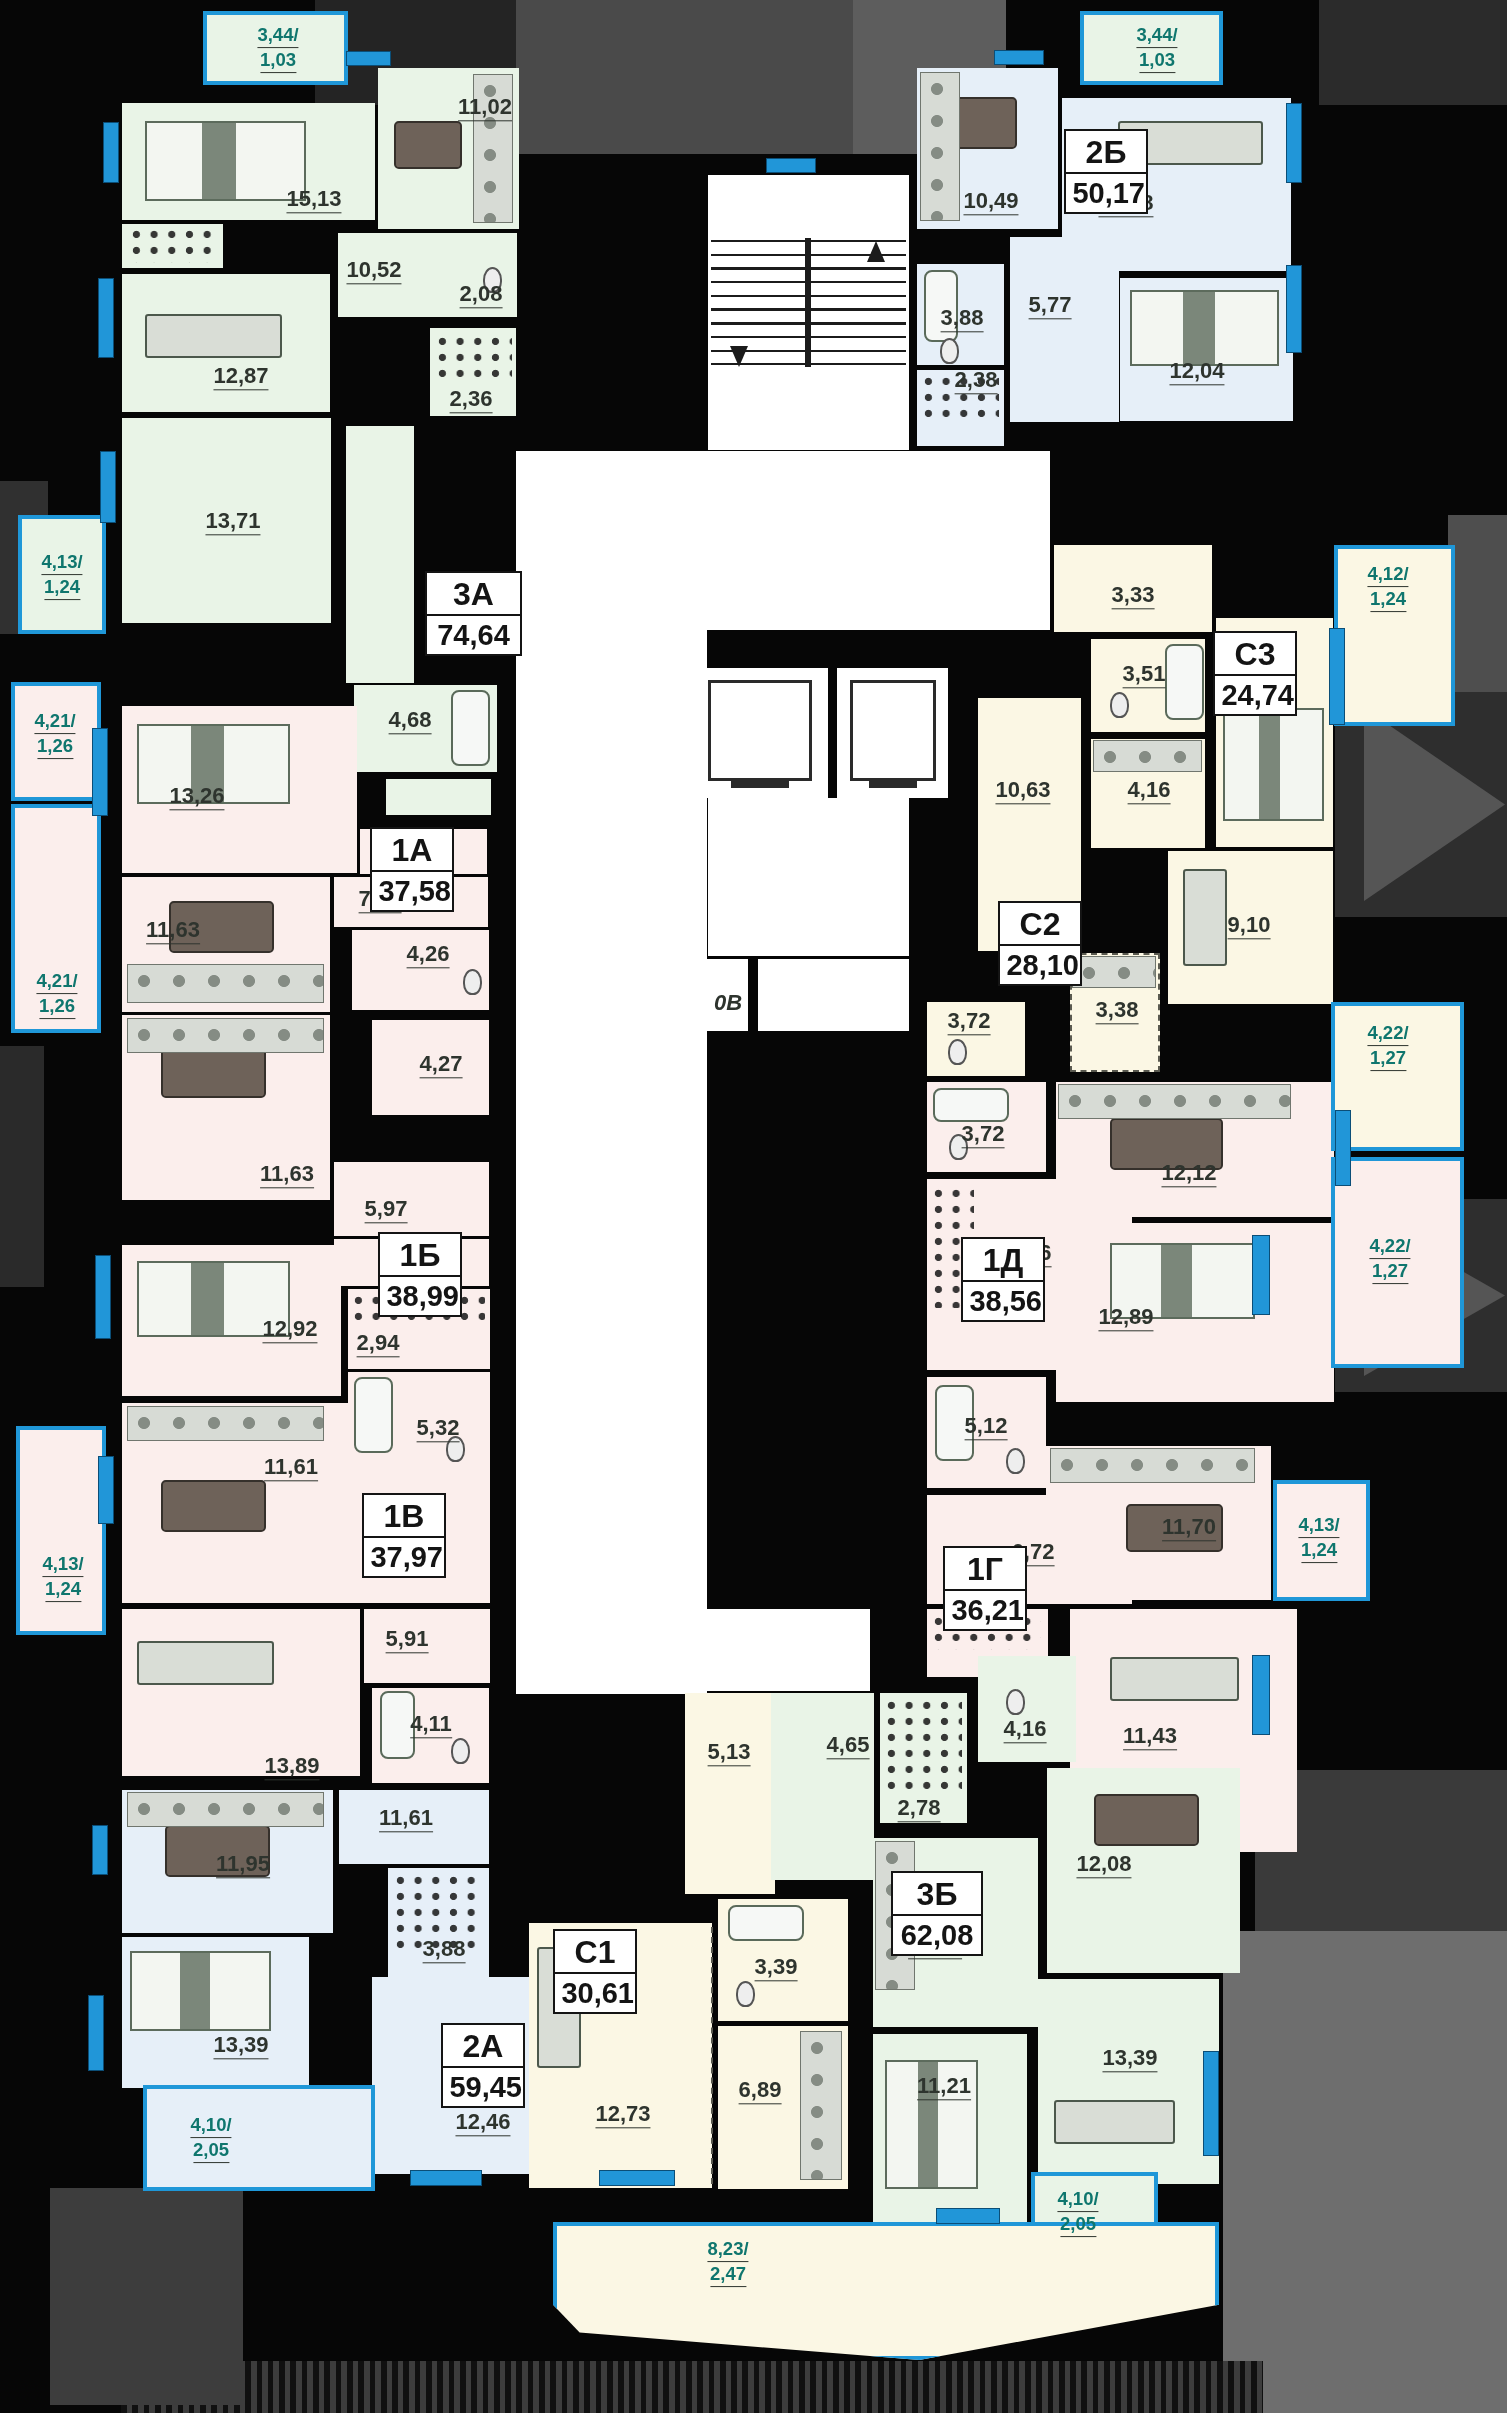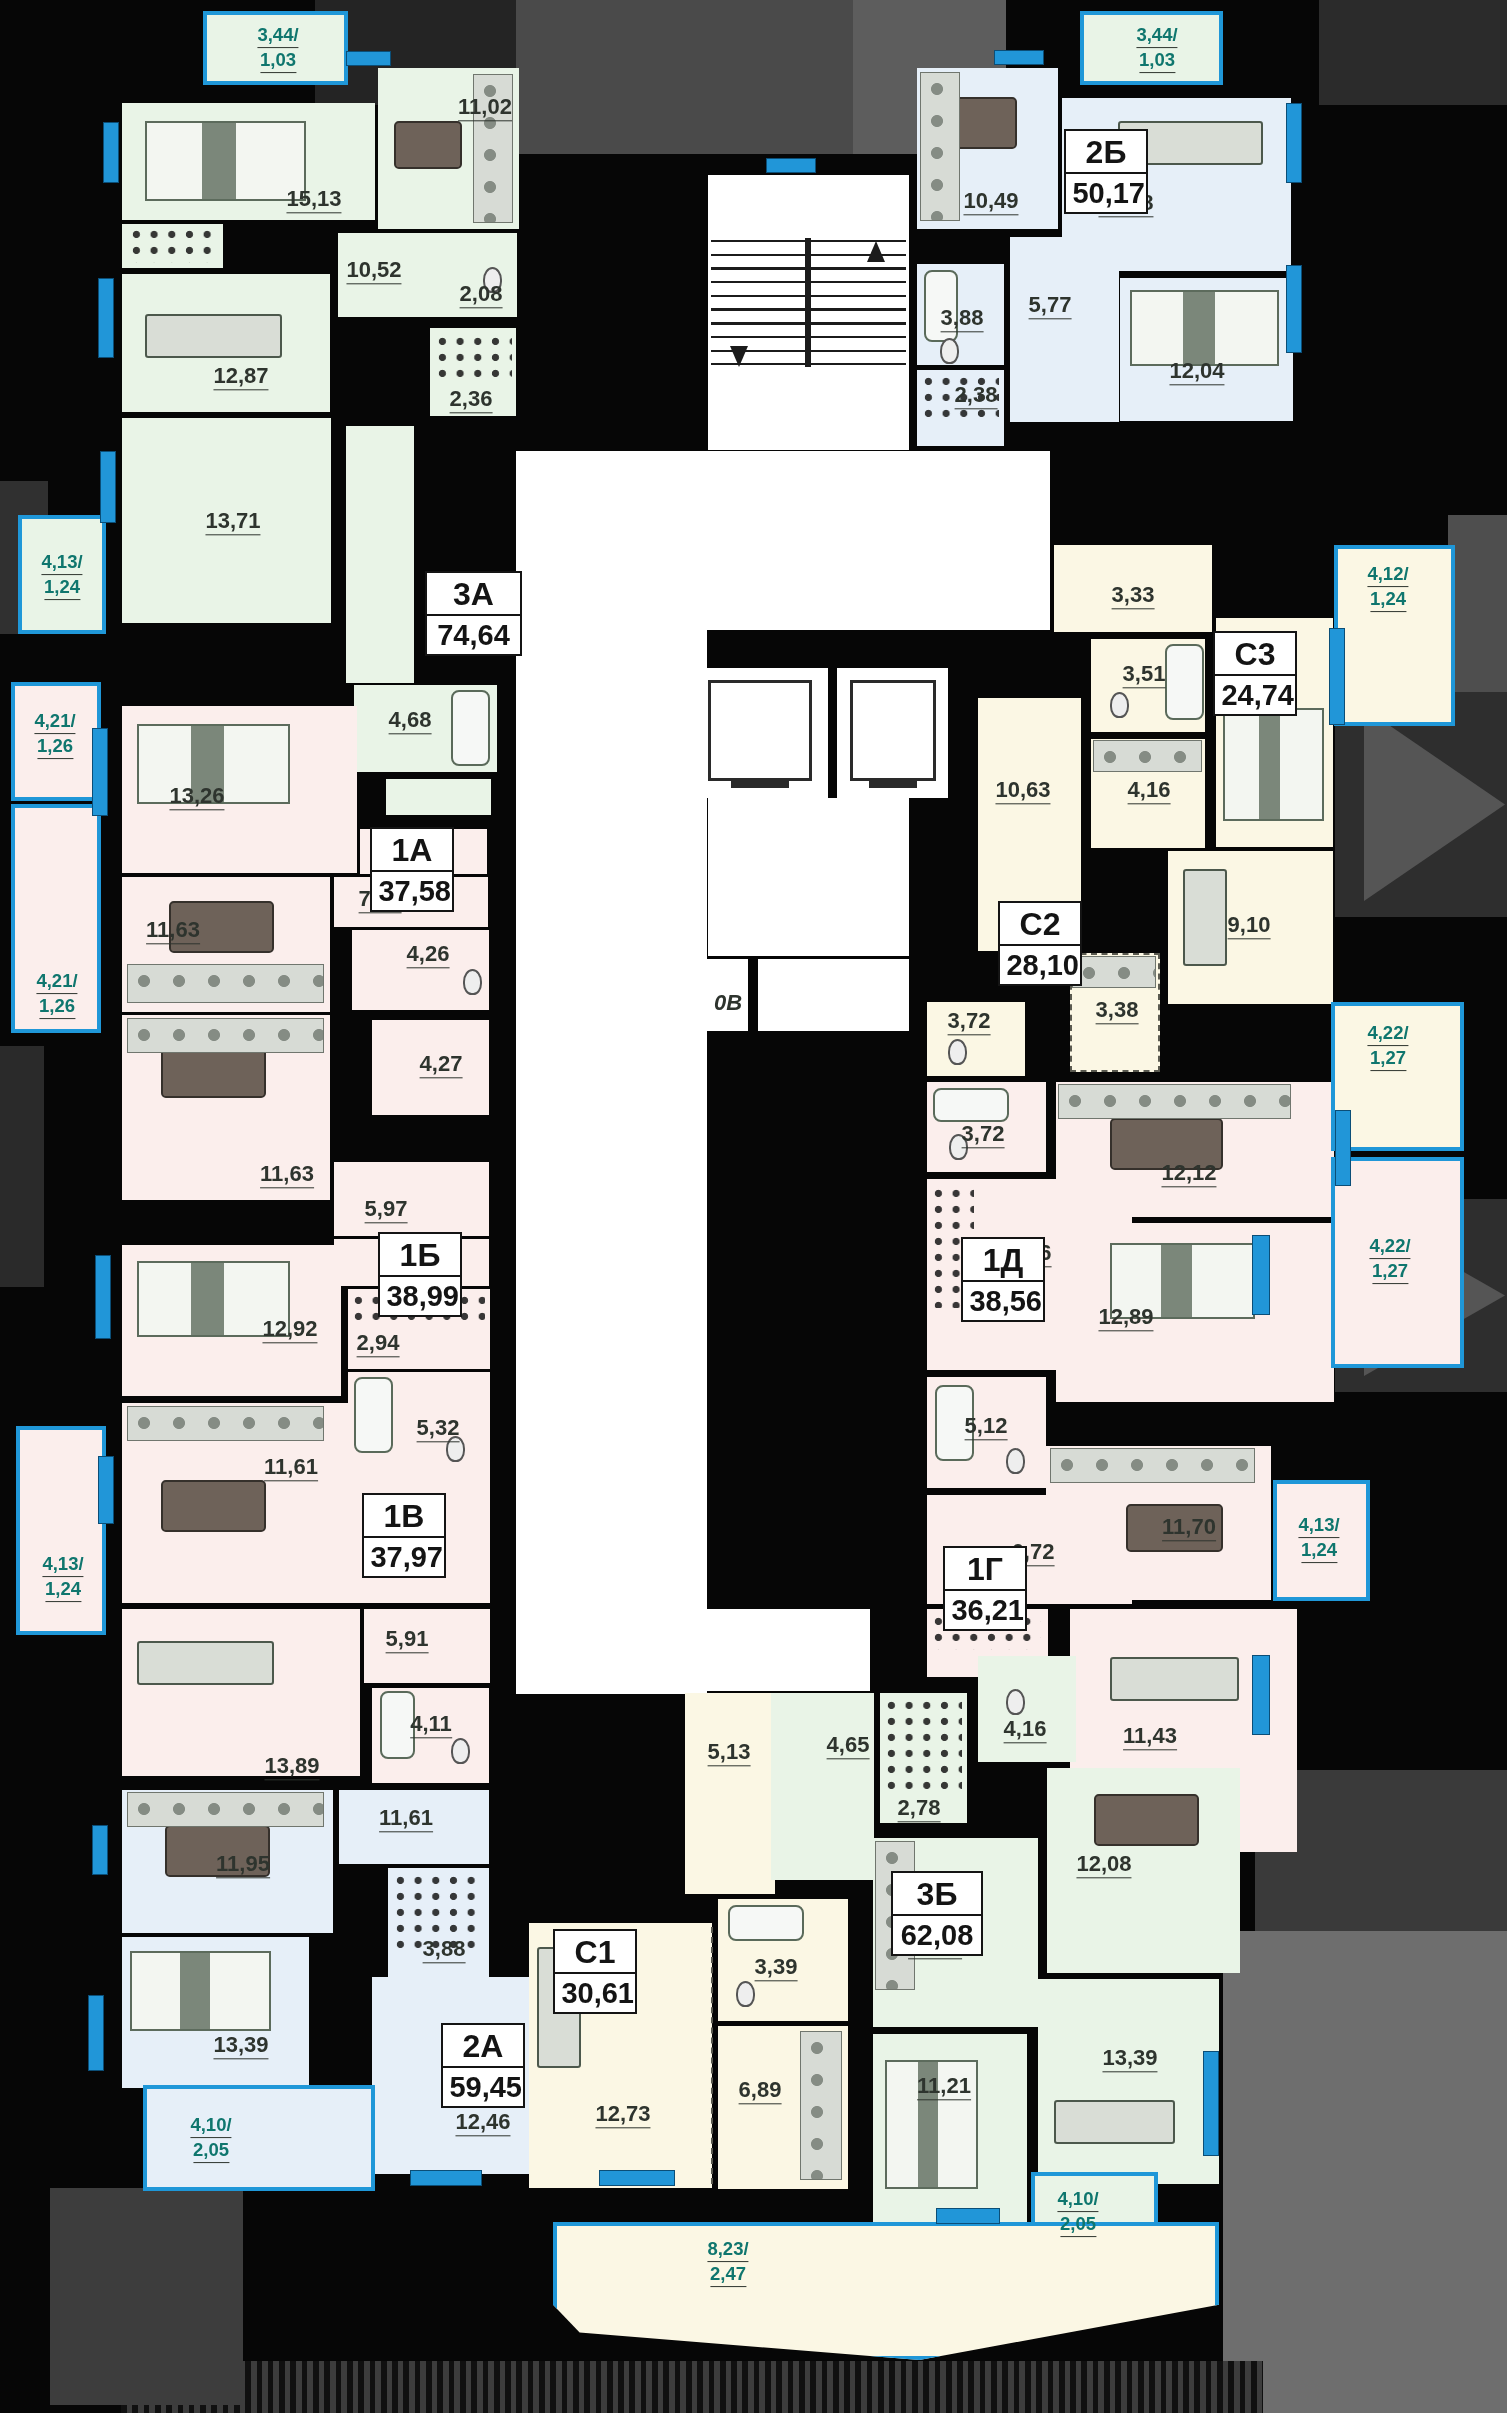--- a/index.html
+++ b/index.html
@@ -273,21 +273,21 @@
   <div class="rl" style="left:241px;top:378px;">12,87</div>
   <div class="rl" style="left:481px;top:296px;">2,08</div>
   <div class="rl" style="left:471px;top:401px;">2,36</div>
   <div class="rl" style="left:233px;top:523px;">13,71</div>
   <div class="rl" style="left:410px;top:722px;">4,68</div>
 
   <div class="rl" style="left:991px;top:203px;">10,49</div>
   <div class="rl" style="left:1126px;top:205px;">15,08</div>
   <div class="rl" style="left:962px;top:320px;">3,88</div>
   <div class="rl" style="left:1050px;top:307px;">5,77</div>
-  <div class="rl" style="left:976px;top:397px;">2,38</div>
+  <div class="rl" style="left:976px;top:382px;">2,38</div>
   <div class="rl" style="left:1197px;top:373px;">12,04</div>
 
   <div class="rl" style="left:1133px;top:597px;">3,33</div>
   <div class="rl" style="left:1144px;top:676px;">3,51</div>
   <div class="rl" style="left:1261px;top:684px;">12,51</div>
   <div class="rl" style="left:1149px;top:792px;">4,16</div>
 
   <div class="rl" style="left:1023px;top:792px;">10,63</div>
   <div class="rl" style="left:1117px;top:1012px;">3,38</div>
   <div class="rl" style="left:1249px;top:927px;">9,10</div>

